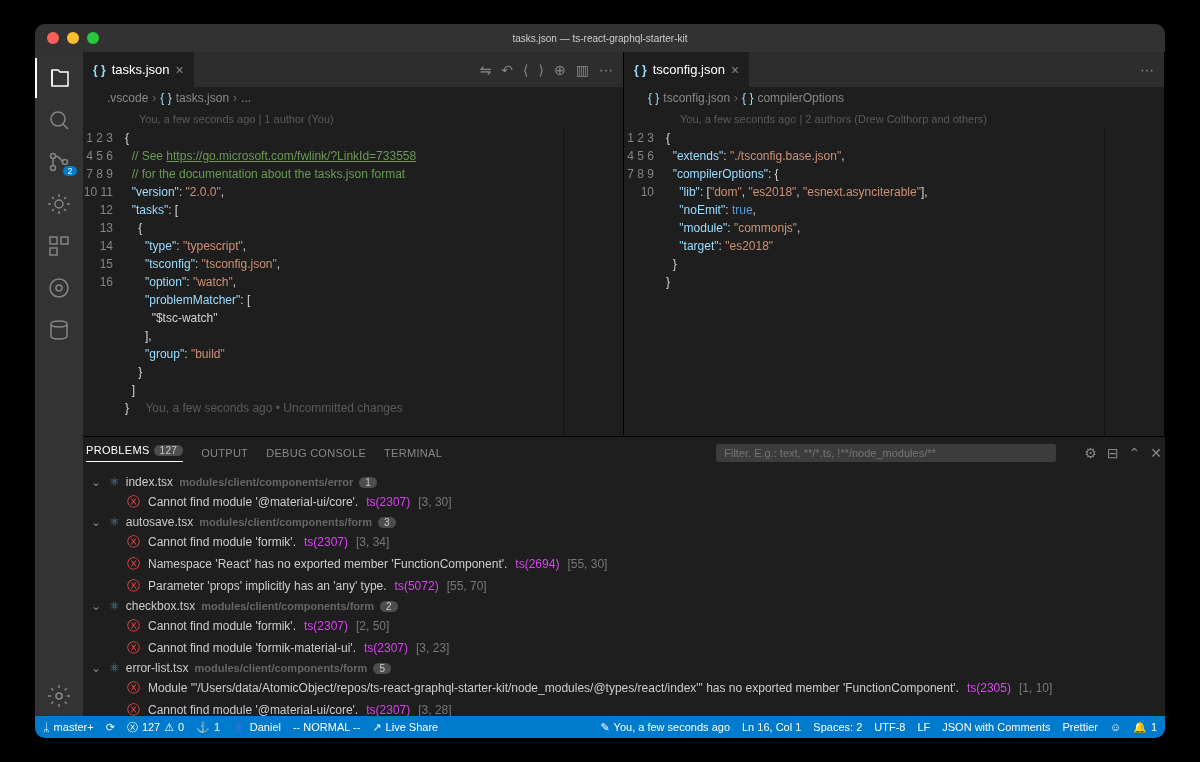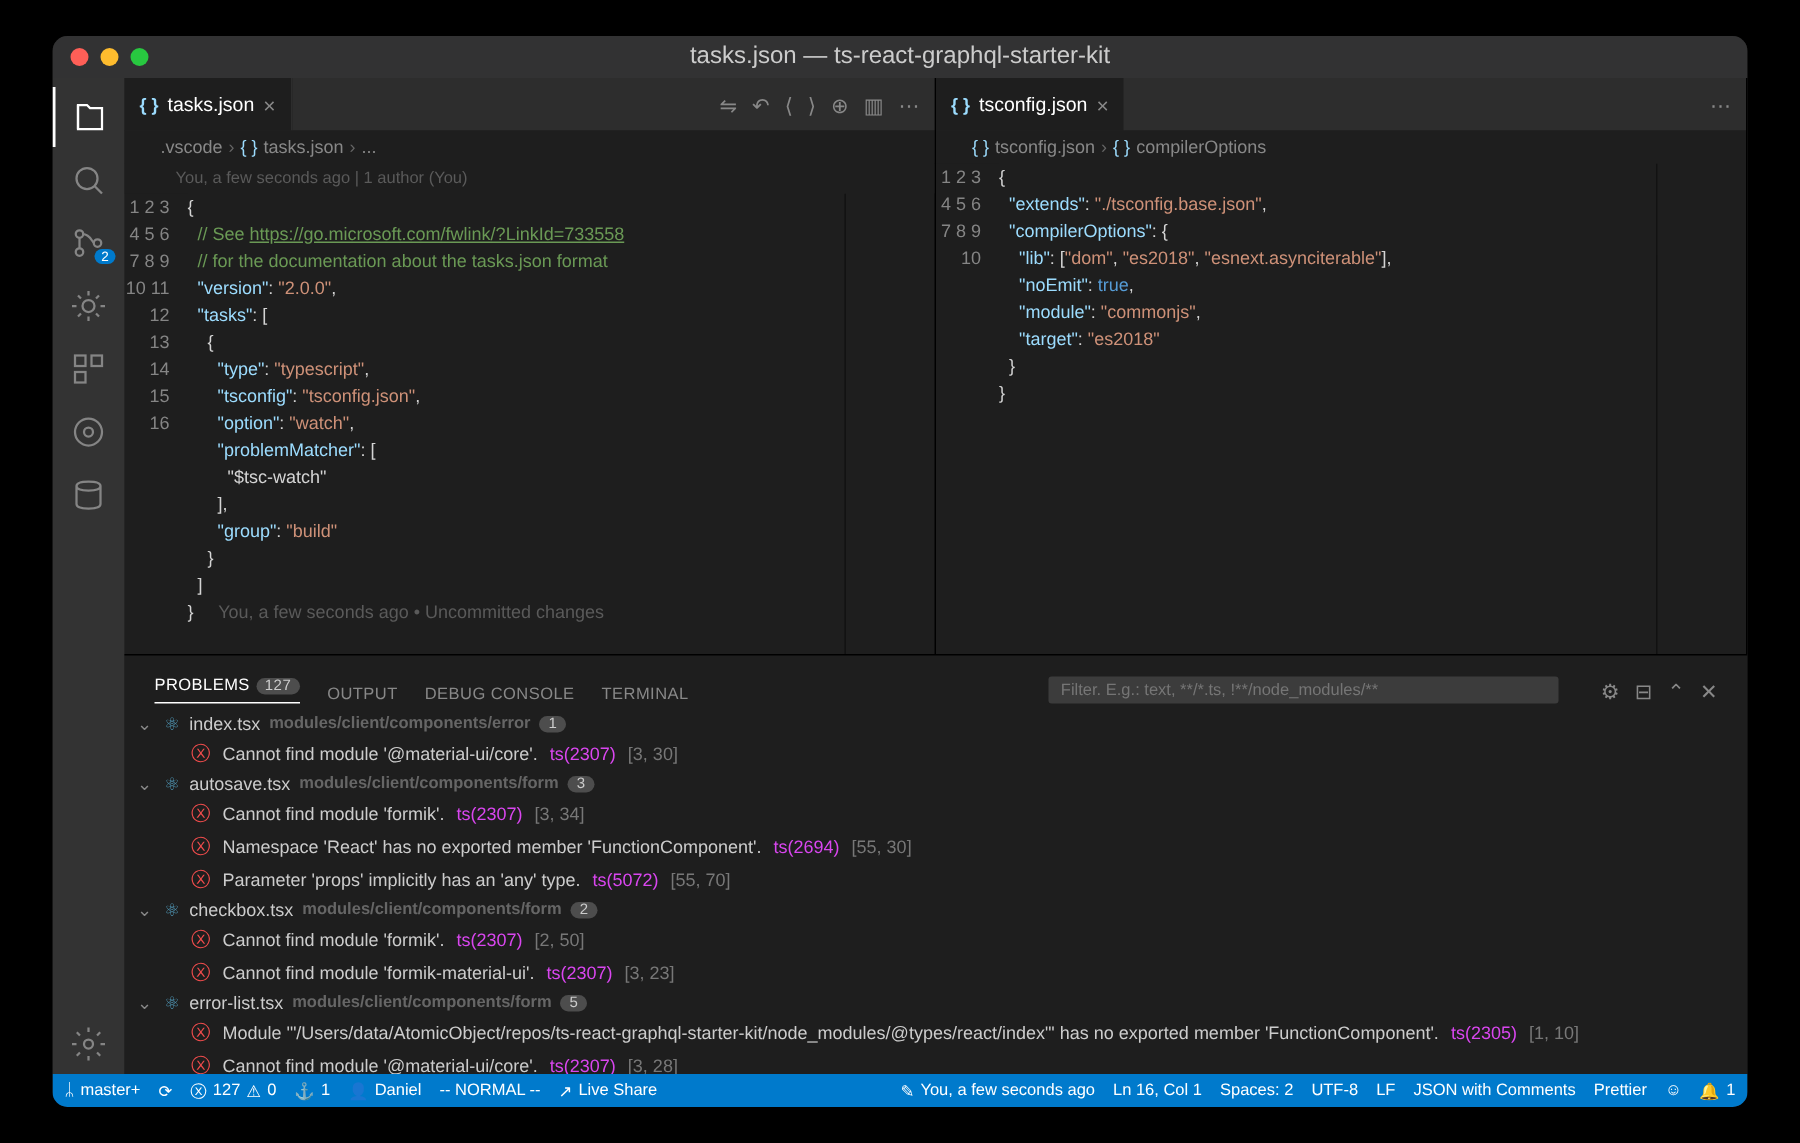--- a/index.html
+++ b/index.html
@@ -8,49 +8,49 @@
   --key:#9cdcfe;--str:#ce9178;--num:#b5cea8;--punct:#d4d4d4;--cmt:#6a9955;--const:#569cd6;
   --err:#f48771;--warn:#cca700;
 }
 *{box-sizing:border-box;margin:0;padding:0;font-family:-apple-system,"SF Pro",Segoe UI,sans-serif;}
 body{background:#000;display:flex;align-items:center;justify-content:center;height:762px;width:1200px;overflow:hidden;}
 .window{width:1130px;height:714px;background:var(--bg);border-radius:10px;overflow:hidden;display:flex;flex-direction:column;box-shadow:0 20px 60px rgba(0,0,0,.5);}
 .titlebar{height:28px;background:#323233;display:flex;align-items:center;position:relative;}
 .traffic{display:flex;gap:8px;margin-left:12px;}
 .dot{width:12px;height:12px;border-radius:50%;}
 .dot.red{background:#ff5f57;}.dot.yel{background:#febc2e;}.dot.grn{background:#28c840;}
-.title{position:absolute;left:50%;transform:translateX(-50%);color:var(--fg);font-size:16px;}
+.title{position:absolute;left:50%;transform:translateX(-50%);color:var(--fg);font-size:10px;}
 .main{flex:1;display:flex;min-height:0;}
 .activity{width:48px;background:var(--bg3);display:flex;flex-direction:column;align-items:center;padding-top:6px;gap:2px;}
 .aicon{width:48px;height:40px;display:flex;align-items:center;justify-content:center;color:#858585;cursor:pointer;position:relative;}
 .aicon.active{color:#fff;border-left:2px solid #fff;}
 .aicon svg{width:24px;height:24px;}
 .badge{position:absolute;bottom:6px;right:6px;background:var(--accent);color:#fff;font-size:9px;border-radius:8px;padding:0 4px;min-width:14px;text-align:center;}
 .spacer{flex:1;}
 .content{flex:1;display:flex;flex-direction:column;min-width:0;}
 .editors{flex:1;display:flex;min-height:0;}
 .editor-group{flex:1;display:flex;flex-direction:column;min-width:0;border-right:1px solid #000;}
 .tabs{height:35px;background:var(--tab-bg);display:flex;align-items:stretch;}
 .tab{display:flex;align-items:center;gap:6px;padding:0 10px;background:var(--tab-active);color:#fff;font-size:13px;border-right:1px solid var(--tab-bg);}
 .tab .close{color:#888;font-size:14px;cursor:pointer;}
 .tab .jicon{color:#9cdcfe;font-weight:bold;font-size:12px;}
 .tab-actions{margin-left:auto;display:flex;align-items:center;gap:10px;padding:0 10px;color:#888;font-size:14px;}
 .tab-actions span{cursor:pointer;}
 .bc{height:22px;display:flex;align-items:center;gap:4px;padding:0 24px;color:var(--fg2);font-size:12px;background:var(--bg);}
 .bc .sep{color:#666;}
 .bc .jicon{color:#9cdcfe;}
-.gitlens{height:20px;padding:0 34px;color:#5a5a5a;font-size:11px;display:flex;align-items:center;background:var(--bg);}
+.gitlens{height:20px;padding:0 56px;color:#5a5a5a;font-size:11px;display:flex;align-items:center;background:var(--bg);}
 .code{flex:1;display:flex;font-family:"SF Mono",Menlo,monospace;font-size:12px;line-height:18px;overflow:hidden;position:relative;}
 .gutter{width:42px;text-align:right;color:#858585;padding:0 12px 0 0;user-select:none;background:var(--bg);}
 .lines{flex:1;color:var(--punct);white-space:pre;overflow:hidden;}
 .minimap{width:60px;background:var(--bg);opacity:.4;border-left:1px solid #000;}
 .key{color:var(--key);} .str{color:var(--str);} .cmt{color:var(--cmt);} .const{color:var(--const);text-align:center;} .lnk{color:var(--cmt);text-decoration:underline;}
 .trail{color:#5a5a5a;margin-top:23px;}
 .panel{height:280px;background:var(--bg);border-top:1px solid #000;display:flex;flex-direction:column;}
-.ptabs{height:32px;display:flex;align-items:flex-end;padding:0 20px;color:#888;font-size:11px;gap:18px;}
+.ptabs{height:32px;display:flex;align-items:center;padding:0 3px;color:#888;font-size:11px;gap:18px;}
 .ptab{cursor:pointer;letter-spacing:.3px;}
 .ptab.active{color:#fff;border-bottom:1px solid #fff;padding-bottom:5px;}
 .pbadge{background:#4d4d4d;color:#ccc;border-radius:8px;padding:0 6px;margin-left:4px;font-size:10px;}
 .filter{margin-left:auto;background:#3c3c3c;border:none;color:#ccc;padding:3px 8px;width:340px;font-size:11px;outline:none;border-radius:2px;}
 .picns{display:flex;gap:10px;margin-left:10px;color:#888;font-size:14px;}
 .picns span{cursor:pointer;}
 .plist{flex:1;overflow:auto;padding:4px 0 0 8px;font-size:12px;color:var(--fg);}
 .pfile{display:flex;align-items:center;gap:6px;padding:2px 0;}
 .pfile .chev{color:#888;cursor:pointer;width:12px;}
 .pfile .ricon{color:#519aba;}
@@ -214,20 +214,21 @@
                 <span>⋯</span>
               </div>
           </div>
           <div class="bc">
             <span class="jicon">{ }</span>
               <span>tsconfig.json</span>
               <span class="sep">›</span>
             <span class="jicon">{ }</span>
               <span>compilerOptions</span>
           </div>
+          <div class="gitlens">You, a few seconds ago | 2 authors (Drew Colthorp and others)</div>
           <div class="code">
             <div class="gutter" id="gutter-right">1
 2
 3
 4
 5
 6
 7
 8
 9

